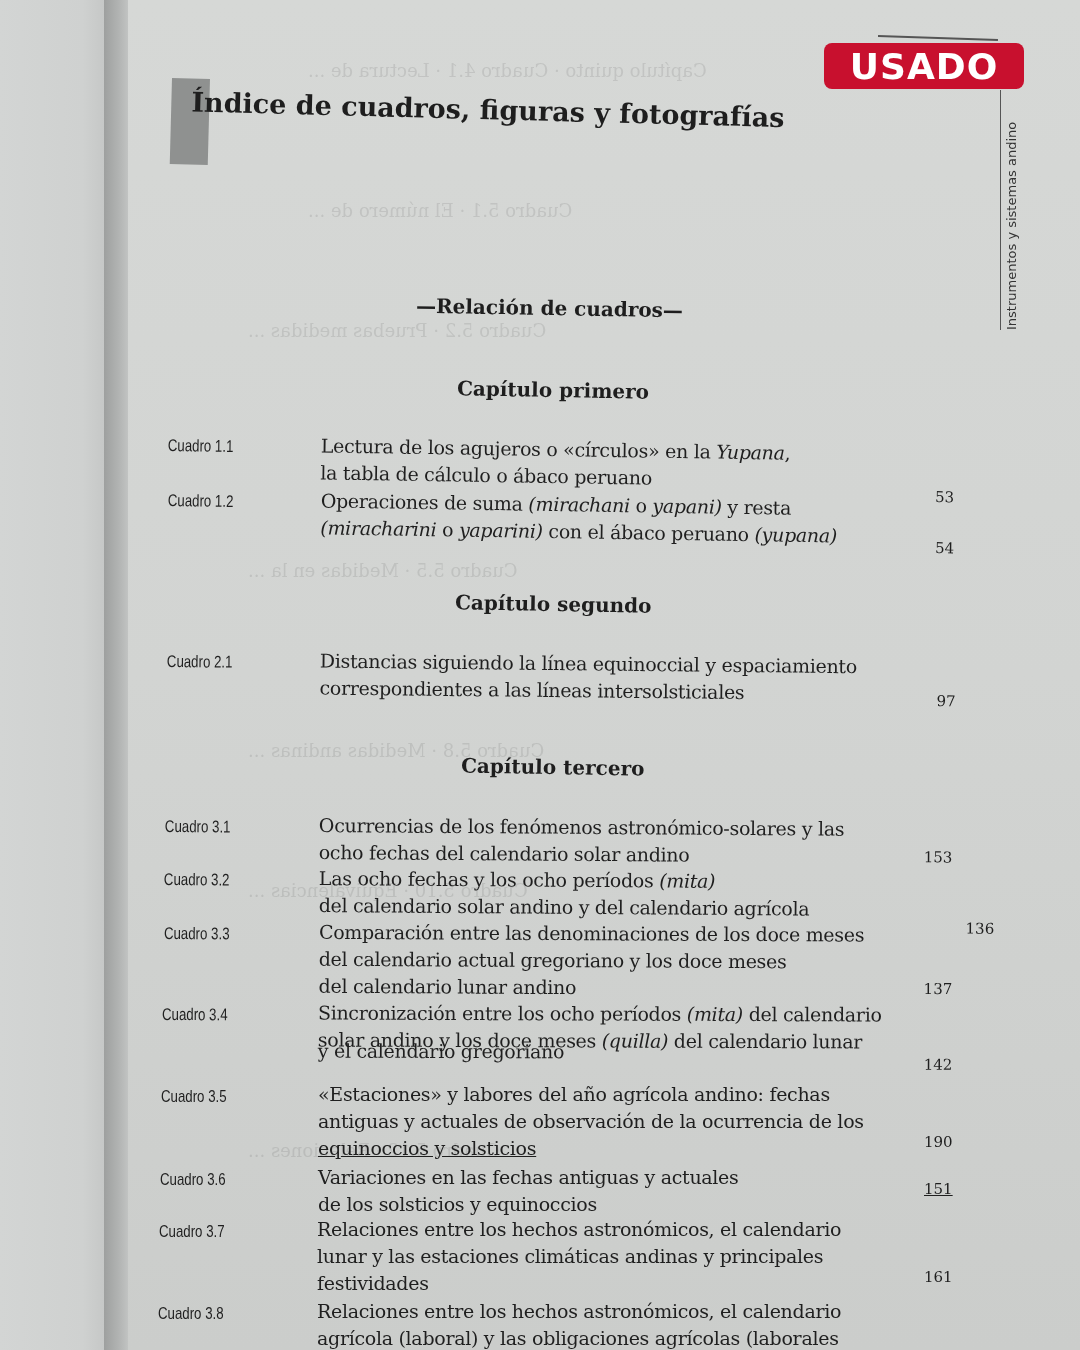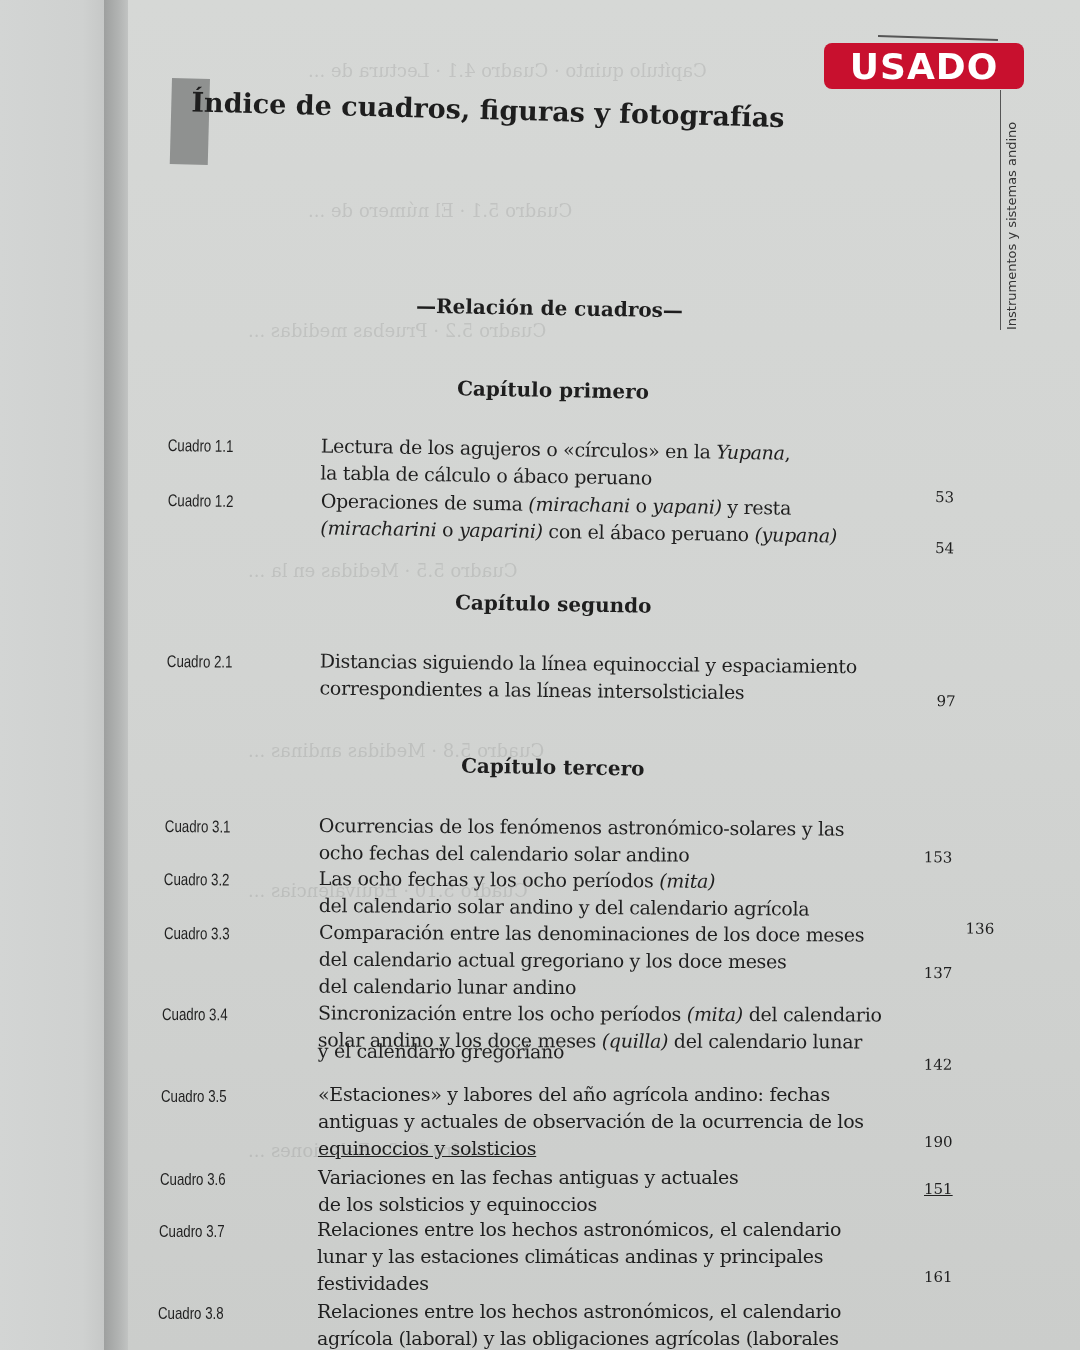--- a/index.html
+++ b/index.html
@@ -146,21 +146,21 @@
   <span class="txt" style="left:155px;top:-2px;">Las ocho fechas y los ocho períodos <i>(mita)</i></span>
   <span class="txt" style="left:155px;top:25px;">del calendario solar andino y del calendario agrícola</span>
   <span class="pg" style="left:760px;top:48px;margin-left:42px;">136</span>
 </div>
 
 <div class="entry" style="left:164px;top:920px;transform:rotate(0.3deg);transform-origin:left top;">
   <span class="lab">Cuadro 3.3</span>
   <span class="txt" style="left:155px;top:-2px;">Comparación entre las denominaciones de los doce meses</span>
   <span class="txt" style="left:155px;top:25px;">del calendario actual gregoriano y los doce meses</span>
   <span class="txt" style="left:155px;top:52px;">del calendario lunar andino</span>
-  <span class="pg" style="left:760px;top:40px;">137</span>
+  <span class="pg" style="left:760px;top:56px;">137</span>
 </div>
 
 <div class="entry" style="left:162px;top:1001px;transform:rotate(0.2deg);transform-origin:left top;">
   <span class="lab">Cuadro 3.4</span>
   <span class="txt" style="left:156px;top:-2px;">Sincronización entre los ocho períodos <i>(mita)</i> del calendario</span>
   <span class="txt" style="left:156px;top:25px;">solar andino y los doce meses <i>(quilla)</i> del calendario lunar</span>
   <span class="txt" style="left:156px;top:36px;">y el calendario gregoriano</span>
   <span class="pg" style="left:762px;top:52px;">142</span>
 </div>
 

